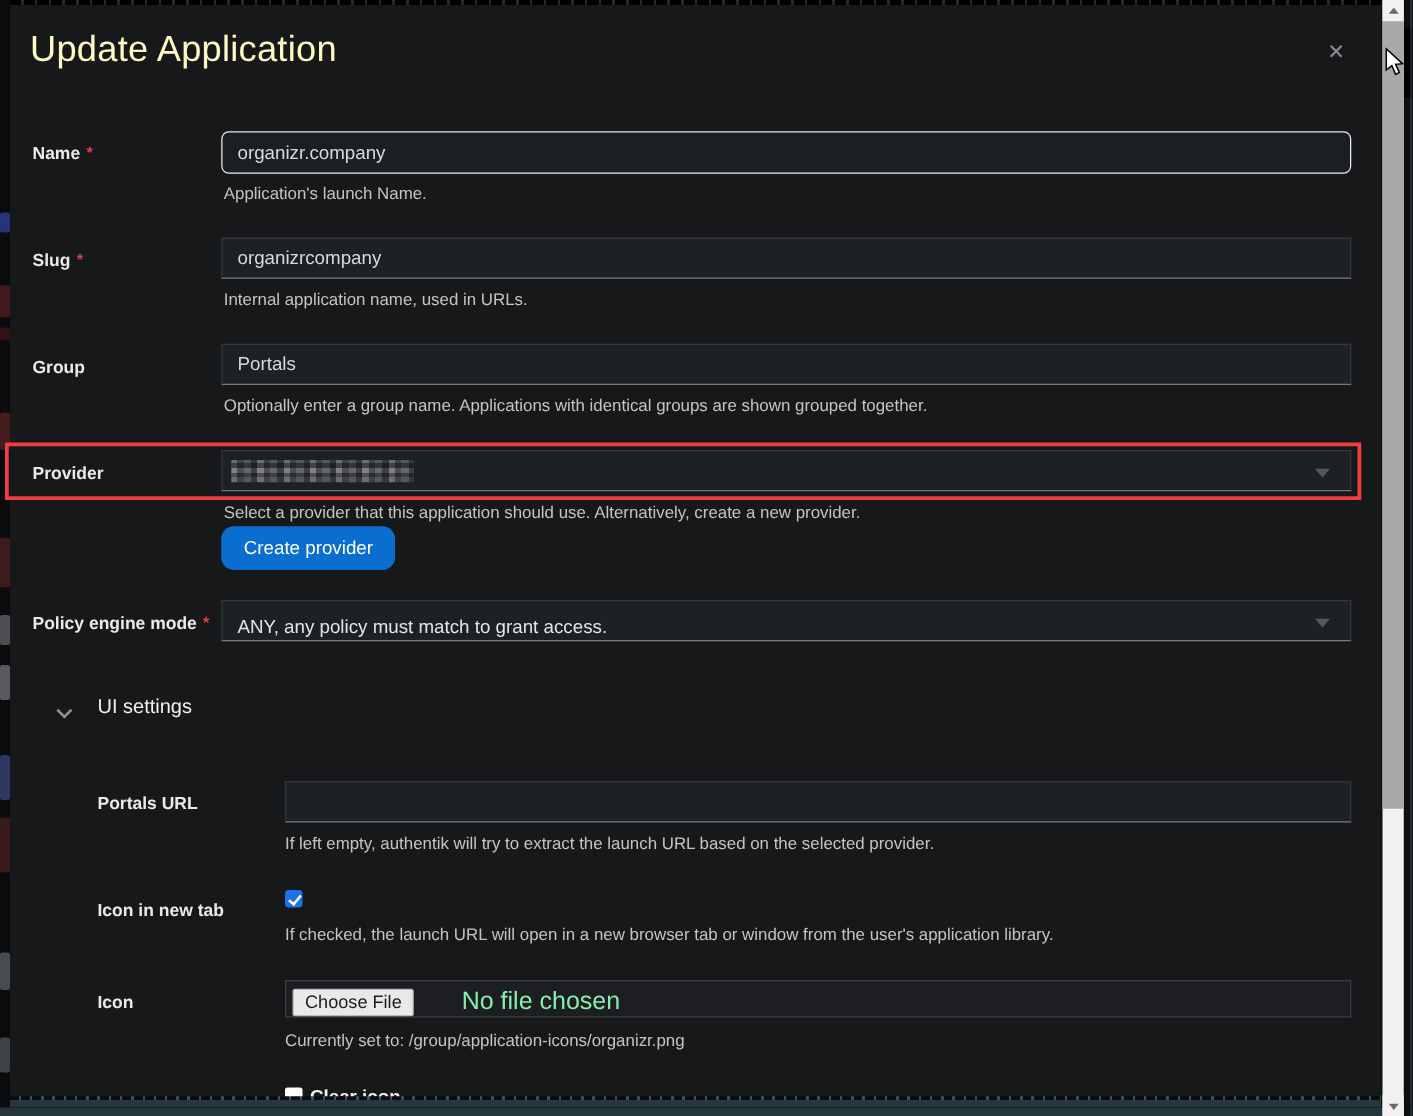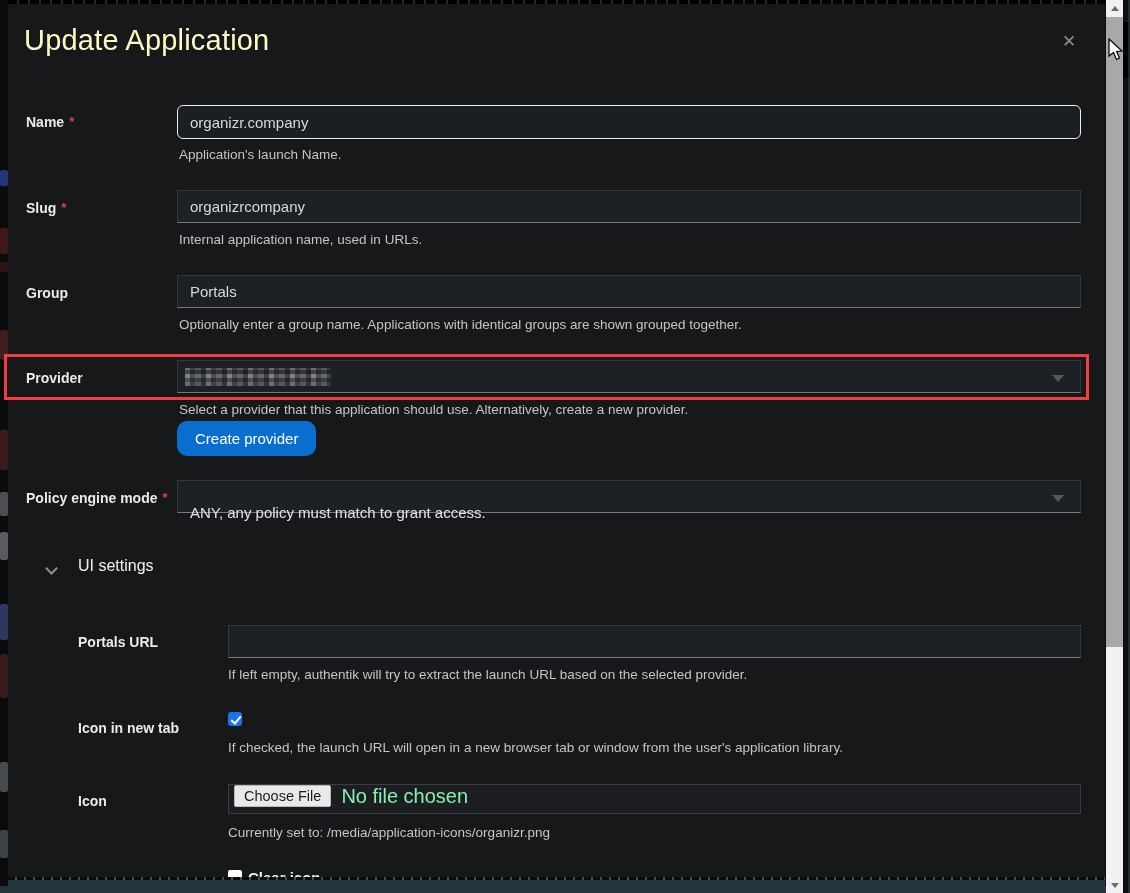--- a/index.html
+++ b/index.html
@@ -45,21 +45,21 @@
     background:#1d2025; border:1px solid #33363b; border-bottom-color:#77797d;
     color:#d9d9d9; font-size:15px; font-family:"Liberation Sans",sans-serif;
     padding:0 12px; outline:none;
   }
   .txt-input.focused {
     height:34px; border:1.5px solid #ececec; border-radius:6px; background:#1b1e22;
   }
   .select-box {
     position:absolute; left:169px; width:904px; height:33px;
     background:#1d2025; border:1px solid #33363b; border-bottom-color:#77797d;
-    color:#e4e4e4; font-size:15px; line-height:31px; padding:16px 34px 0 12px;
+    color:#e4e4e4; font-size:15px; line-height:31px; padding:5px 34px 0 12px;
     cursor:pointer;
   }
   .select-caret {
     position:absolute; right:16px; top:14px; width:0; height:0;
     border-left:6px solid transparent; border-right:6px solid transparent;
     border-top:7px solid #55585c;
   }
   .redacted {
     position:absolute; left:7px; top:7px; width:146px; height:18px;
     background:
@@ -88,21 +88,21 @@
     position:absolute; width:14px; height:14px; border-radius:3px; cursor:pointer;
   }
   .checkbox.checked { background:#1a73e8; }
   .checkbox.checked::after {
     content:""; position:absolute; left:4.5px; top:1.5px; width:4px; height:8px;
     border-right:2px solid #fff; border-bottom:2px solid #fff; transform:rotate(40deg);
   }
   .checkbox.unchecked { background:#fdfdfd; border-radius:2px; }
   .filewrap {
     position:absolute; height:30px; background:#1c1e21;
-    border:1px solid #3a3d41; display:flex; align-items:flex-start; padding-left:5px;
+    border:1px solid #3a3d41; display:flex; align-items:flex-end; padding-left:5px;gap:28px;
   }
   .choose-file-btn {
     height:22px; padding:0 9px; background:#e9e9e9; color:#1c1c1c;
     border:1px solid #b9b9b9; border-radius:2px; font-size:14.5px;
     font-family:"Liberation Sans",sans-serif; cursor:pointer;
   }
   .no-file { margin-left:10px; font-size:20px; color:#86efac; }
   .clear-row-label { position:absolute; left:240px; font-size:15px; font-weight:600; color:#f2f2f2; }
   
   .annotation-rect {
@@ -192,21 +192,21 @@
 
   <div class="flabel nested" style="top:719px;">Icon in new tab</div>
   <span class="checkbox checked" style="left:220px;top:712px;"></span>
   <div class="helper nested" style="top:739px;">If checked, the launch URL will open in a new browser tab or window from the user's application library.</div>
 
   <div class="flabel nested" style="top:792px;">Icon</div>
   <div class="filewrap" style="top:784px;">
     <button class="choose-file-btn">Choose File</button>
     <span class="no-file">No file chosen</span>
   </div>
-  <div class="helper nested" style="top:824px;">Currently set to: /media/application-icons/organizr.png</div>
+  <div class="helper nested" style="top:824px;">Currently set to: /group/application-icons/organizr.png</div>
 
   <span class="checkbox unchecked" style="left:220px;top:870px;"></span>
   <div class="clear-row-label" style="top:869px;">Clear icon</div>
 
   <div class="modal-bottom">
     <div class="dots"></div>
     <div class="teal"></div>
   </div>
 </div>
 

